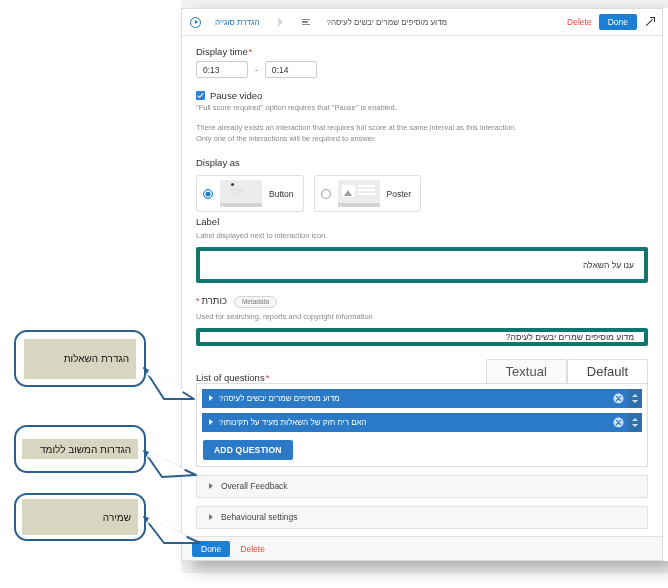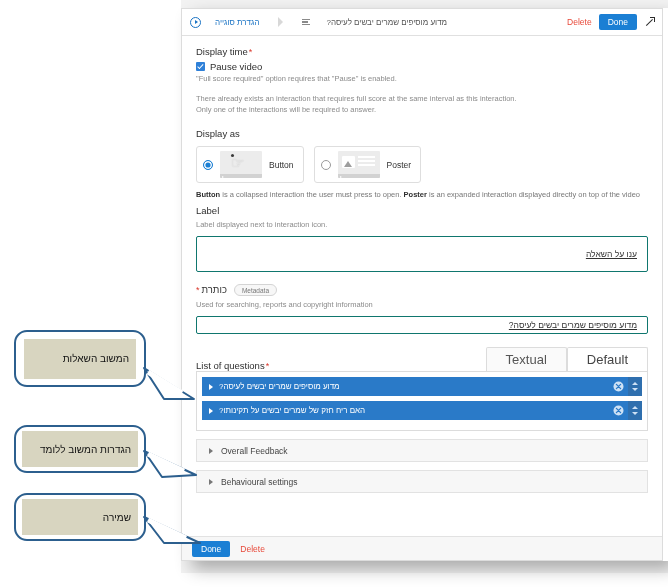--- a/index.html
+++ b/index.html
@@ -121,22 +121,22 @@
     content:"";position:absolute;left:2px;bottom:1.5px;width:0;height:0;
     border-left:4px solid transparent;border-right:4px solid transparent;border-bottom:6px solid #9d9d9d;
   }
   .poster-lines{position:absolute;left:20px;top:5px;display:flex;flex-direction:column;gap:2px;}
   .poster-lines i{display:block;width:17px;height:2px;background:#fff;}
   .opt-txt{font-size:8.5px;color:#333;}
   .disp-note{font-size:7.5px;color:#777;margin-top:7px;line-height:1.4;}
   .disp-note b{color:#2f2f2f;}
 
   .txtinput{
-    width:100%;border:1px solid #0f766e;border-radius:2px;background:#fff;
-    box-sizing:border-box;font-size:8.5px;color:#333;display:flex;align-items:center;text-decoration:underline;
+    width:100%;border:4px solid #0f766e;border-radius:2px;background:#fff;
+    box-sizing:border-box;font-size:8.5px;color:#333;display:flex;align-items:center;
   }
   .label-box{height:36px;padding:0 10px;direction:rtl;}
   .title-box{height:18px;padding:0 10px;direction:rtl;}
 
   .meta-badge{
     display:inline-flex;align-items:center;border:1px solid #d4d4d4;border-radius:9px;
     background:#f7f7f7;color:#777;font-size:6.5px;padding:1.5px 7px;margin-left:6px;cursor:pointer;
   }
   .rtl-lbl{direction:rtl;display:inline-flex;align-items:baseline;gap:2px;}
 
@@ -237,20 +237,25 @@
       <span class="btn-done-top">Done</span>
       <span class="expand-ico"></span>
     </div>
   </div>
 
   <div class="panel-body">
 
     <div class="fld-label">
       <span>Display time</span>
         <span class="req">*</span>
+    </div>
+    <div class="time-row">
+      <div class="time-input">0:13</div>
+      <span class="dash">-</span>
+      <div class="time-input">0:14</div>
     </div>
 
     <div class="chk-row">
       <span class="chk"></span>
       <span class="chk-lbl">Pause video</span>
     </div>
     <div class="fld-desc">"Full score required" option requires that "Pause" is enabled.</div>
     <div class="note">
       <span>There already exists an interaction that requires full score at the same interval as this interaction.</span><br>
       <span>Only one of the interactions will be required to answer.</span>
@@ -275,23 +280,20 @@
             <span class="poster-lines">
                 <i></i>
                 <i></i>
                 <i></i>
               </span>
             <span class="bar-tri"></span>
           </span>
           <span class="opt-txt">Poster</span>
         </div>
       </div>
-      <div class="disp-note">
-        <b>Button</b><span> is a collapsed interaction the user must press to open. </span><b>Poster</b><span> is an expanded interaction displayed directly on top of the video</span>
-      </div>
     </div>
 
     <div style="margin-top:4px;">
       <div class="fld-label">Label</div>
       <div class="fld-desc">Label displayed next to interaction icon.</div>
       <div class="txtinput label-box">ענו על השאלה</div>
     </div>
 
     <div style="margin-top:12px;">
       <div class="fld-label">
@@ -328,34 +330,37 @@
               </svg>
           </span>
           <span class="q-ord">
               <i class="up"></i>
               <i class="dn"></i>
             </span>
         </span>
       </div>
       <div class="q-row">
         <span class="q-caret"></span>
-        <span class="q-text">האם ריח חזק של שמרים יבשים על תקינותו?</span>
+        <span class="q-text">האם ריח חזק של השאלות מעיד על תקינותו?</span>
         <span class="q-tools">
           <span class="q-x">
             <svg width="11" height="11" viewBox="0 0 11 11">
                 <circle cx="5.5" cy="5.5" r="5" fill="#cfe2f5"></circle>
                 <path d="M3.4 3.4 L7.6 7.6 M7.6 3.4 L3.4 7.6" stroke="#2a7ac8" stroke-width="1.3" stroke-linecap="round"></path>
               </svg>
           </span>
           <span class="q-ord">
               <i class="up"></i>
               <i class="dn"></i>
             </span>
         </span>
       </div>
+      <div style="padding:2px 0 1px 1px;">
+        <span class="add-q">ADD QUESTION</span>
+      </div>
     </div>
 
     <div class="acc">
       <span class="acc-caret"></span>
       <span>Overall Feedback</span>
     </div>
     <div class="acc">
       <span class="acc-caret"></span>
       <span>Behavioural settings</span>
     </div>
@@ -365,34 +370,34 @@
   <div class="panel-footer">
     <span class="btn-done-bot">Done</span>
     <span class="btn-del-bot">Delete</span>
   </div>
 
 </div>
 
 <div class="callout" style="left:14px;top:330px;">
   <div class="bubble" style="width:132px;height:57px;padding:8px;">
     <div class="inner">
-      <span class="ctext">המשוב השאלות</span>
+      <span class="ctext">הגדרת השאלות</span>
     </div>
   </div>
   <div class="tail" style="left:128px;top:36px;">
     <svg width="60" height="40" viewBox="0 0 60 40">
       <path d="M2 2 L52 33 L22 33 Z" fill="#ffffff" stroke="#2c5f8e" stroke-width="2" stroke-linejoin="round"></path>
       <path d="M6 6 L40 27" stroke="#ffffff" stroke-width="5"></path>
     </svg>
   </div>
 </div>
 
 <div class="callout" style="left:14px;top:425px;">
   <div class="bubble" style="width:132px;height:48px;padding:6px;">
-    <div class="inner" style="height:36px;">
+    <div class="inner" style="height:20px;">
       <span class="ctext">הגדרות המשוב ללומד</span>
     </div>
   </div>
   <div class="tail" style="left:128px;top:24px;">
     <svg width="60" height="36" viewBox="0 0 60 36">
       <path d="M2 2 L54 26 L20 28 Z" fill="#ffffff" stroke="#2c5f8e" stroke-width="2" stroke-linejoin="round"></path>
       <path d="M6 5 L42 22" stroke="#ffffff" stroke-width="5"></path>
     </svg>
   </div>
 </div>

